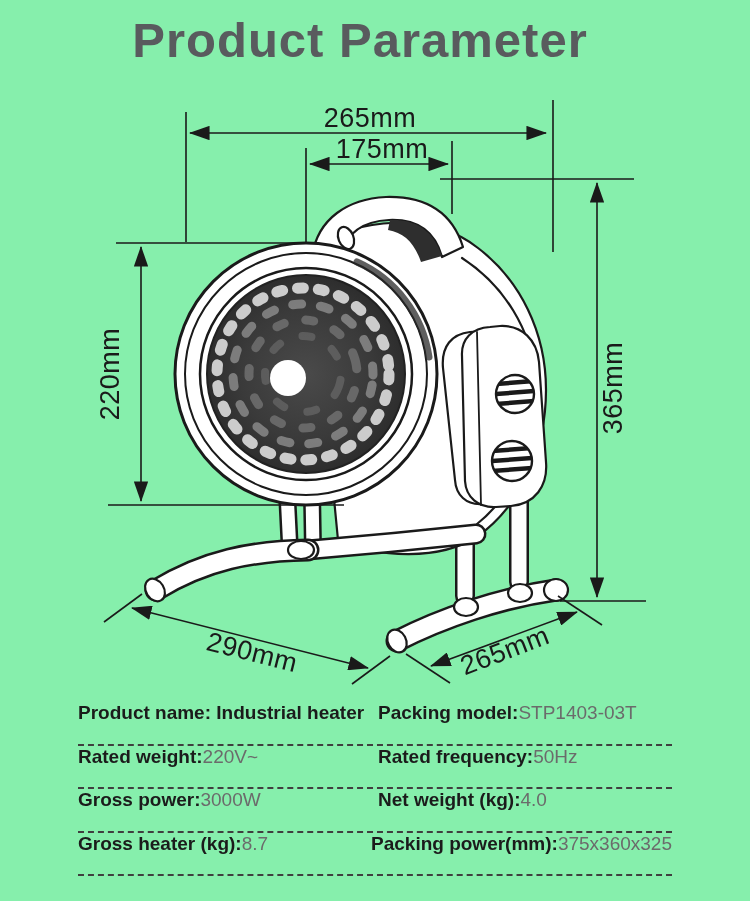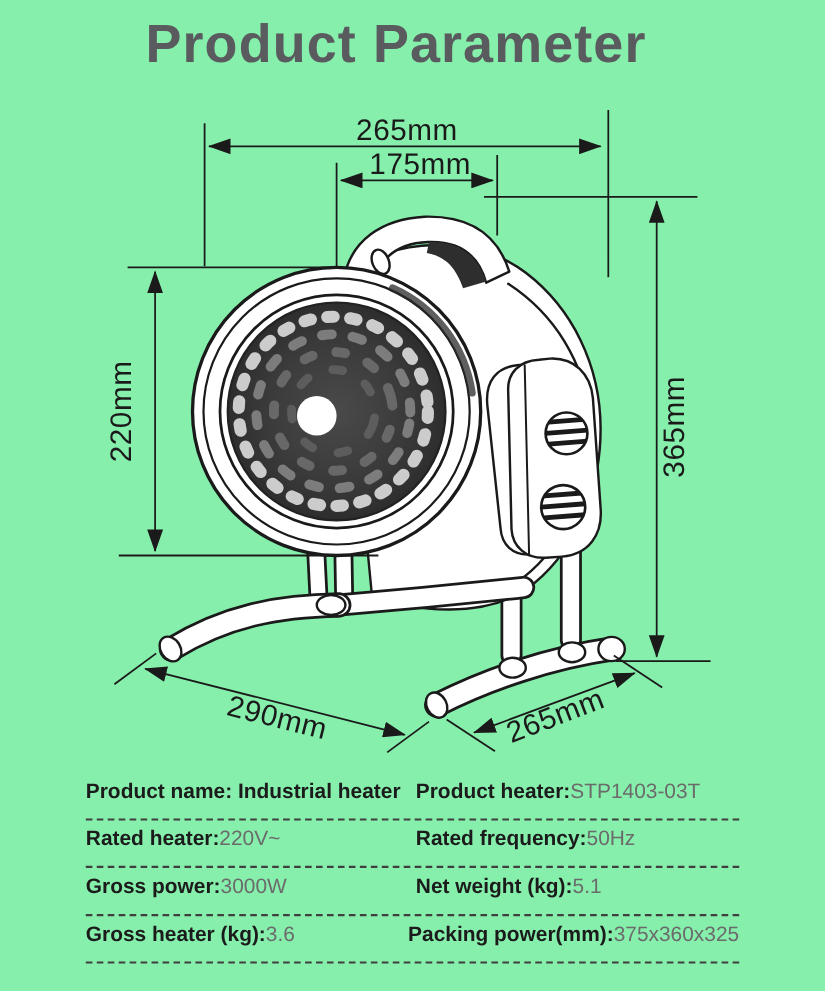--- a/index.html
+++ b/index.html
@@ -4,21 +4,21 @@
 <style>
   html,body{margin:0;padding:0;background:#fff;}
   .page{position:relative;width:750px;height:901px;background:#86efac;overflow:hidden;
         font-family:Liberation Sans, sans-serif;color:#1c1c1c;}
   .title{position:absolute;top:12px;left:0;width:720px;text-align:center;
          font-size:49px;font-weight:700;letter-spacing:1px;color:#595b5e;}
   .diagram{position:absolute;left:0;top:90px;width:632px;height:612px;}
   .diagram svg{display:block;width:750px;height:612px;}
   .dim-text{font-size:27px;fill:#1a1a1a;letter-spacing:.5px;}
   .spec{position:absolute;left:78px;top:702px;width:594px;}
-  .spec-row{display:flex;height:43.5px;align-items:center;
+  .spec-row{display:flex;height:43.5px;align-items:flex-start;
             border-bottom:2px dashed #3f3f3f;box-sizing:border-box;padding-bottom:6px;}
   .spec-cell{font-size:19px;white-space:nowrap;}
   .spec-cell.c1{width:300px;}
   .spec-cell.c2{flex:1;}
   .lbl{font-weight:700;color:#1b1b1b;}
   .val{font-weight:400;color:#6b6b6b;}
 </style>
 </head>
 <body>
 
@@ -182,45 +182,45 @@
   </svg>
   </div>
 
   <div class="spec">
 
     <div class="spec-row">
       <div class="spec-cell c1">
         <span class="lbl">Product name: Industrial heater</span><span class="val"></span>
       </div>
       <div class="spec-cell c2">
-        <span class="lbl">Product heater:</span><span class="val">STP1403-03T</span>
-      </div>
-    </div>
-
-    <div class="spec-row">
-      <div class="spec-cell c1">
-        <span class="lbl">Rated heater:</span><span class="val">220V~</span>
+        <span class="lbl">Packing model:</span><span class="val">STP1403-03T</span>
+      </div>
+    </div>
+
+    <div class="spec-row">
+      <div class="spec-cell c1">
+        <span class="lbl">Rated weight:</span><span class="val">220V~</span>
       </div>
       <div class="spec-cell c2">
         <span class="lbl">Rated frequency:</span><span class="val">50Hz</span>
       </div>
     </div>
 
     <div class="spec-row">
       <div class="spec-cell c1">
         <span class="lbl">Gross power:</span><span class="val">3000W</span>
       </div>
       <div class="spec-cell c2">
-        <span class="lbl">Net weight (kg):</span><span class="val">5.1</span>
-      </div>
-    </div>
-
-    <div class="spec-row">
-      <div class="spec-cell c1">
-        <span class="lbl">Gross heater (kg):</span><span class="val">3.6</span>
+        <span class="lbl">Net weight (kg):</span><span class="val">4.0</span>
+      </div>
+    </div>
+
+    <div class="spec-row">
+      <div class="spec-cell c1">
+        <span class="lbl">Gross heater (kg):</span><span class="val">8.7</span>
       </div>
       <div class="spec-cell c2">
         <span class="lbl">Packing power(mm):</span><span class="val">375x360x325</span>
       </div>
     </div>
 
   </div>
 </div>
 
 </body></html>

